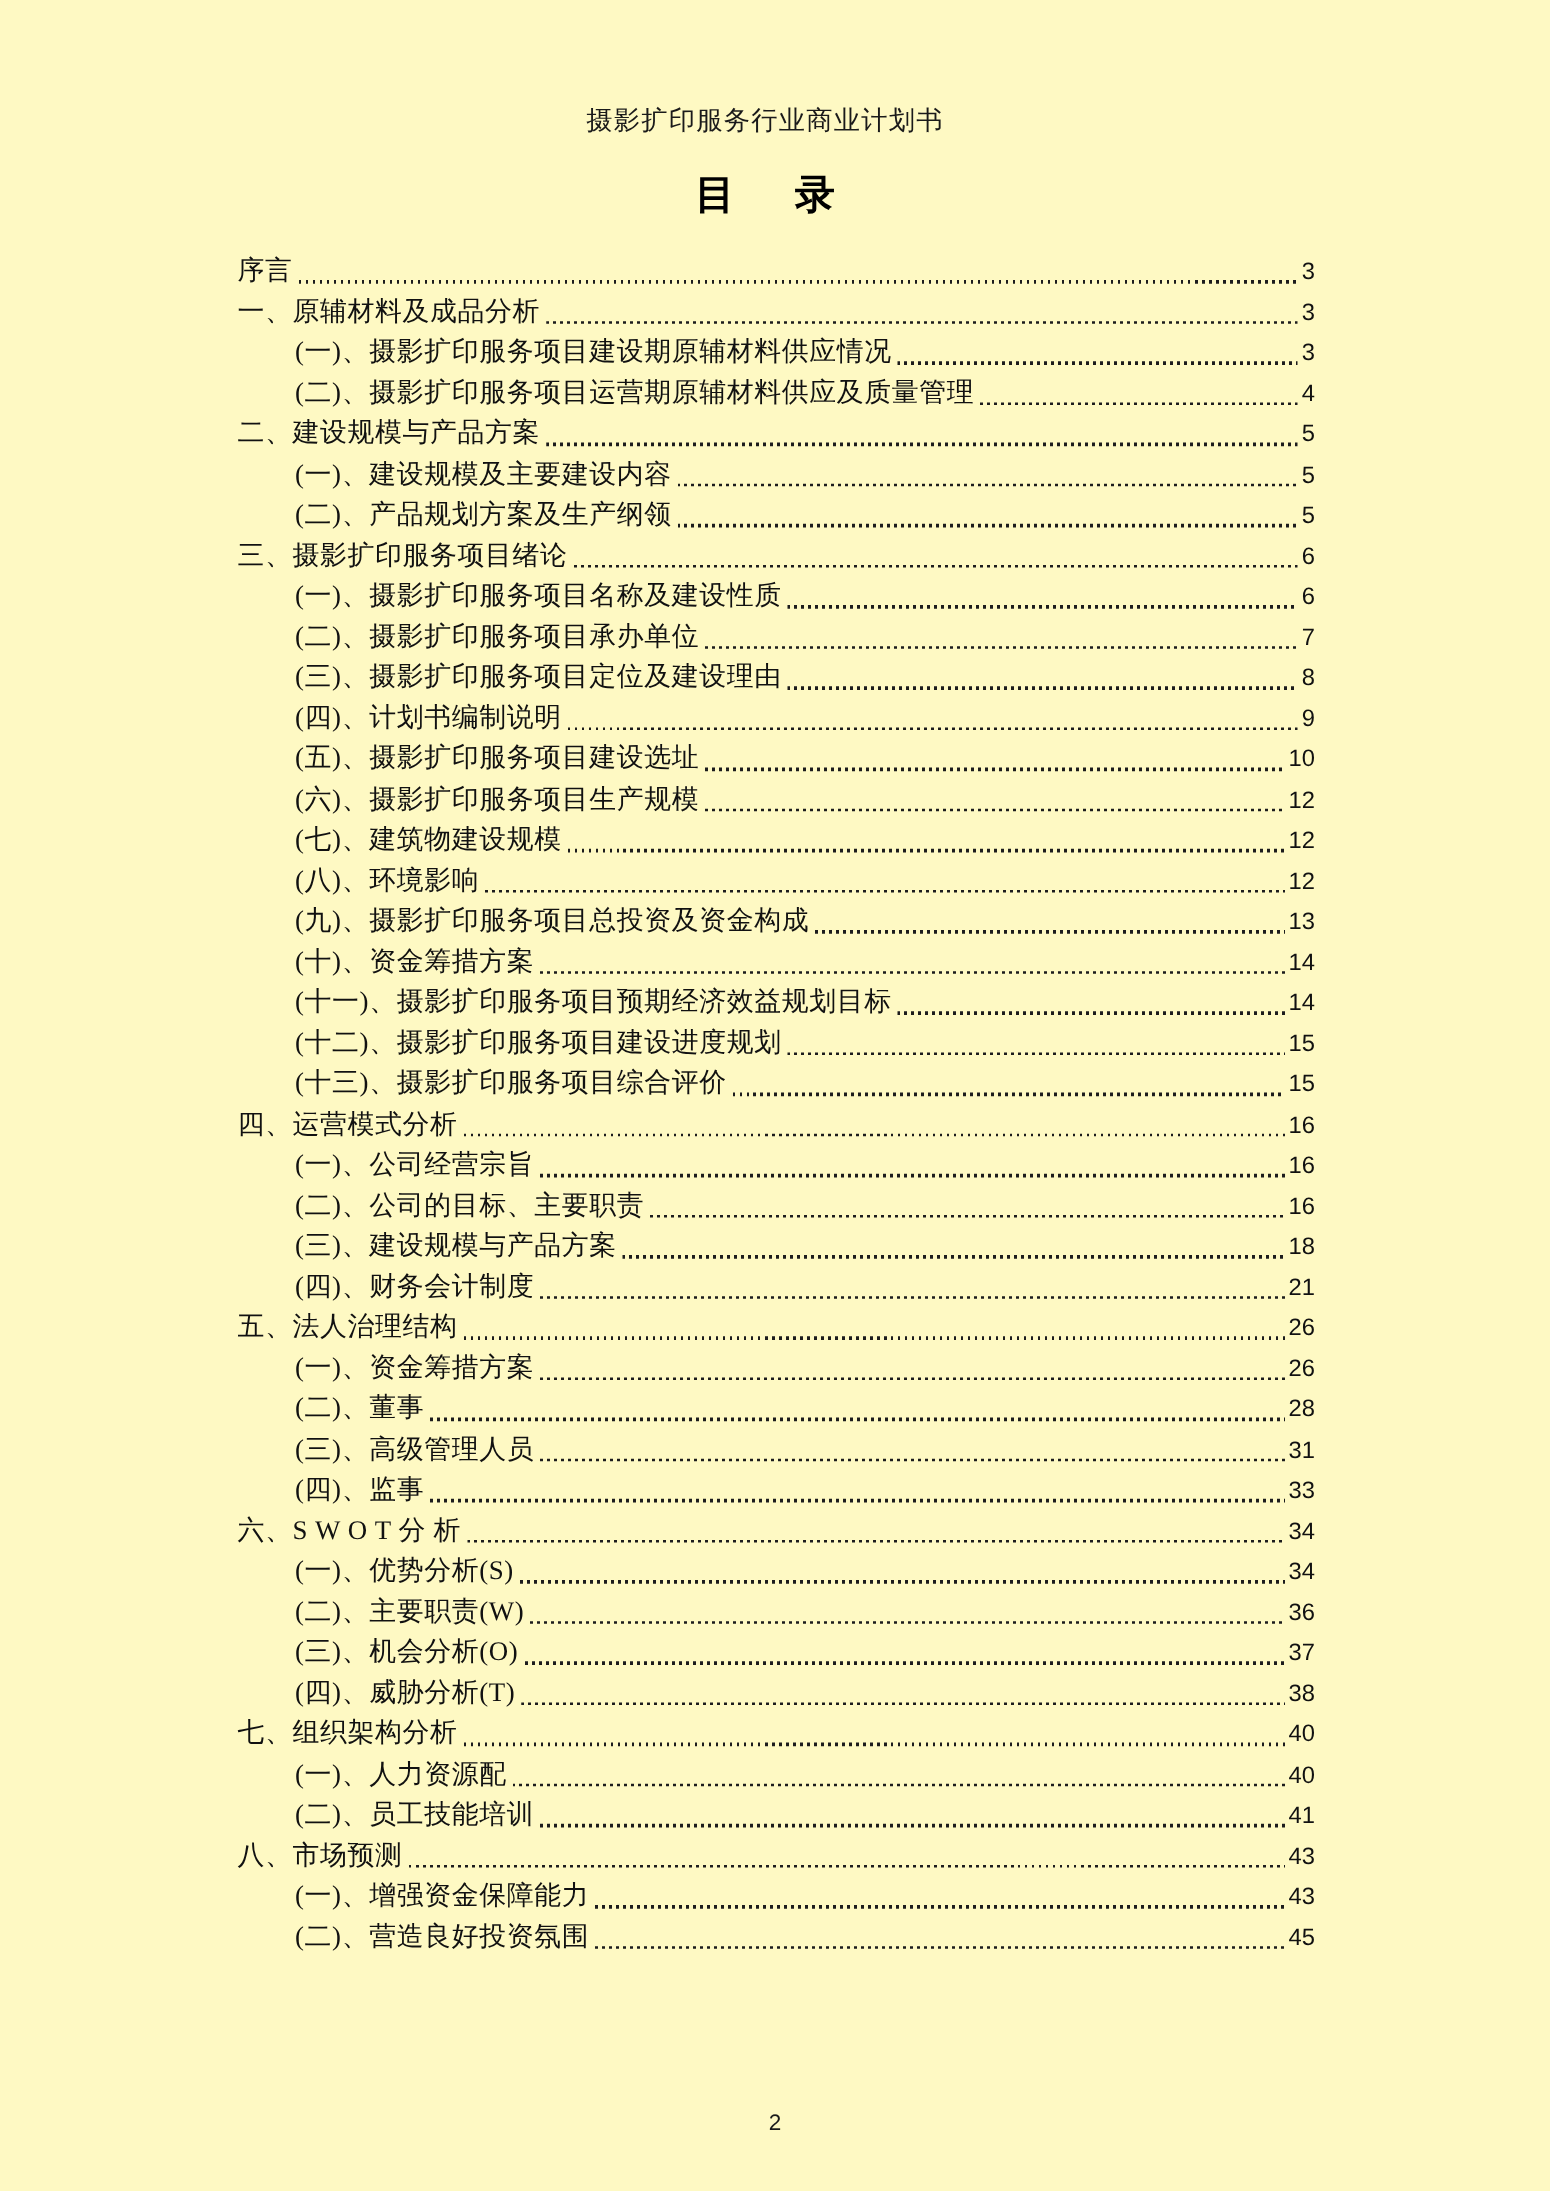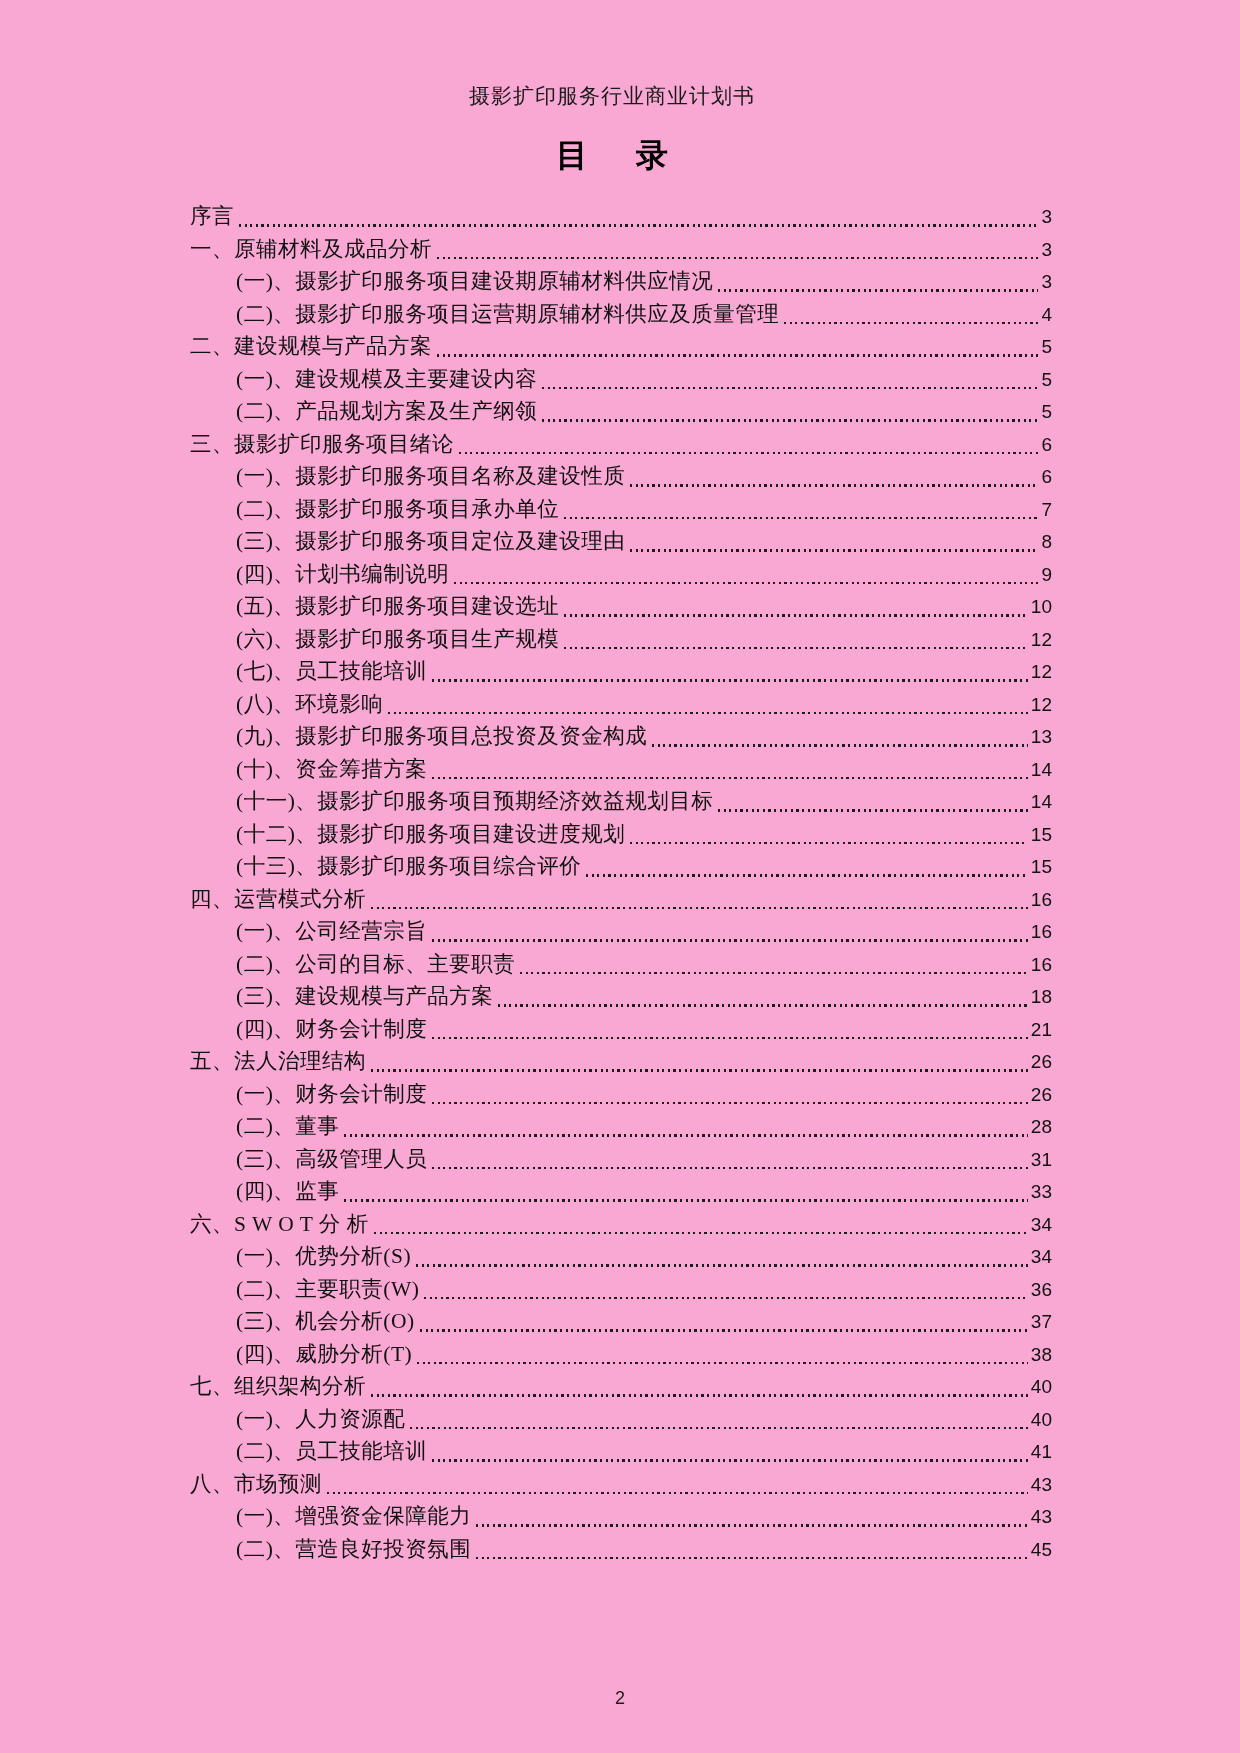--- a/index.html
+++ b/index.html
@@ -12,21 +12,21 @@
     height: 1753px;
     position: relative;
     font-family: "Liberation Serif", "DejaVu Serif", serif;
     color: #000000;
     overflow: hidden;
   }
   .page {
     position: relative;
     width: 1240px;
     height: 1753px;
-    background: #f9a8d4;
+    background: #fef9c3;
   }
   .content {
     padding: 0 188px 0 172px;
   }
   .doc-header {
     padding-top: 82px;
     text-align: center;
     font-size: 21px;
     letter-spacing: 1px;
     color: #1a1a1a;
@@ -162,21 +162,21 @@
     <span class="toc-label">(五)、摄影扩印服务项目建设选址</span>
     <span class="toc-leader"></span>
     <span class="toc-page">10</span>
   </div>
         <div class="toc-row level-2">
     <span class="toc-label">(六)、摄影扩印服务项目生产规模</span>
     <span class="toc-leader"></span>
     <span class="toc-page">12</span>
   </div>
         <div class="toc-row level-2">
-    <span class="toc-label">(七)、员工技能培训</span>
+    <span class="toc-label">(七)、建筑物建设规模</span>
     <span class="toc-leader"></span>
     <span class="toc-page">12</span>
   </div>
         <div class="toc-row level-2">
     <span class="toc-label">(八)、环境影响</span>
     <span class="toc-leader"></span>
     <span class="toc-page">12</span>
   </div>
         <div class="toc-row level-2">
     <span class="toc-label">(九)、摄影扩印服务项目总投资及资金构成</span>
@@ -227,21 +227,21 @@
     <span class="toc-label">(四)、财务会计制度</span>
     <span class="toc-leader"></span>
     <span class="toc-page">21</span>
   </div>
         <div class="toc-row level-1">
     <span class="toc-label">五、法人治理结构</span>
     <span class="toc-leader"></span>
     <span class="toc-page">26</span>
   </div>
         <div class="toc-row level-2">
-    <span class="toc-label">(一)、财务会计制度</span>
+    <span class="toc-label">(一)、资金筹措方案</span>
     <span class="toc-leader"></span>
     <span class="toc-page">26</span>
   </div>
         <div class="toc-row level-2">
     <span class="toc-label">(二)、董事</span>
     <span class="toc-leader"></span>
     <span class="toc-page">28</span>
   </div>
         <div class="toc-row level-2">
     <span class="toc-label">(三)、高级管理人员</span>

